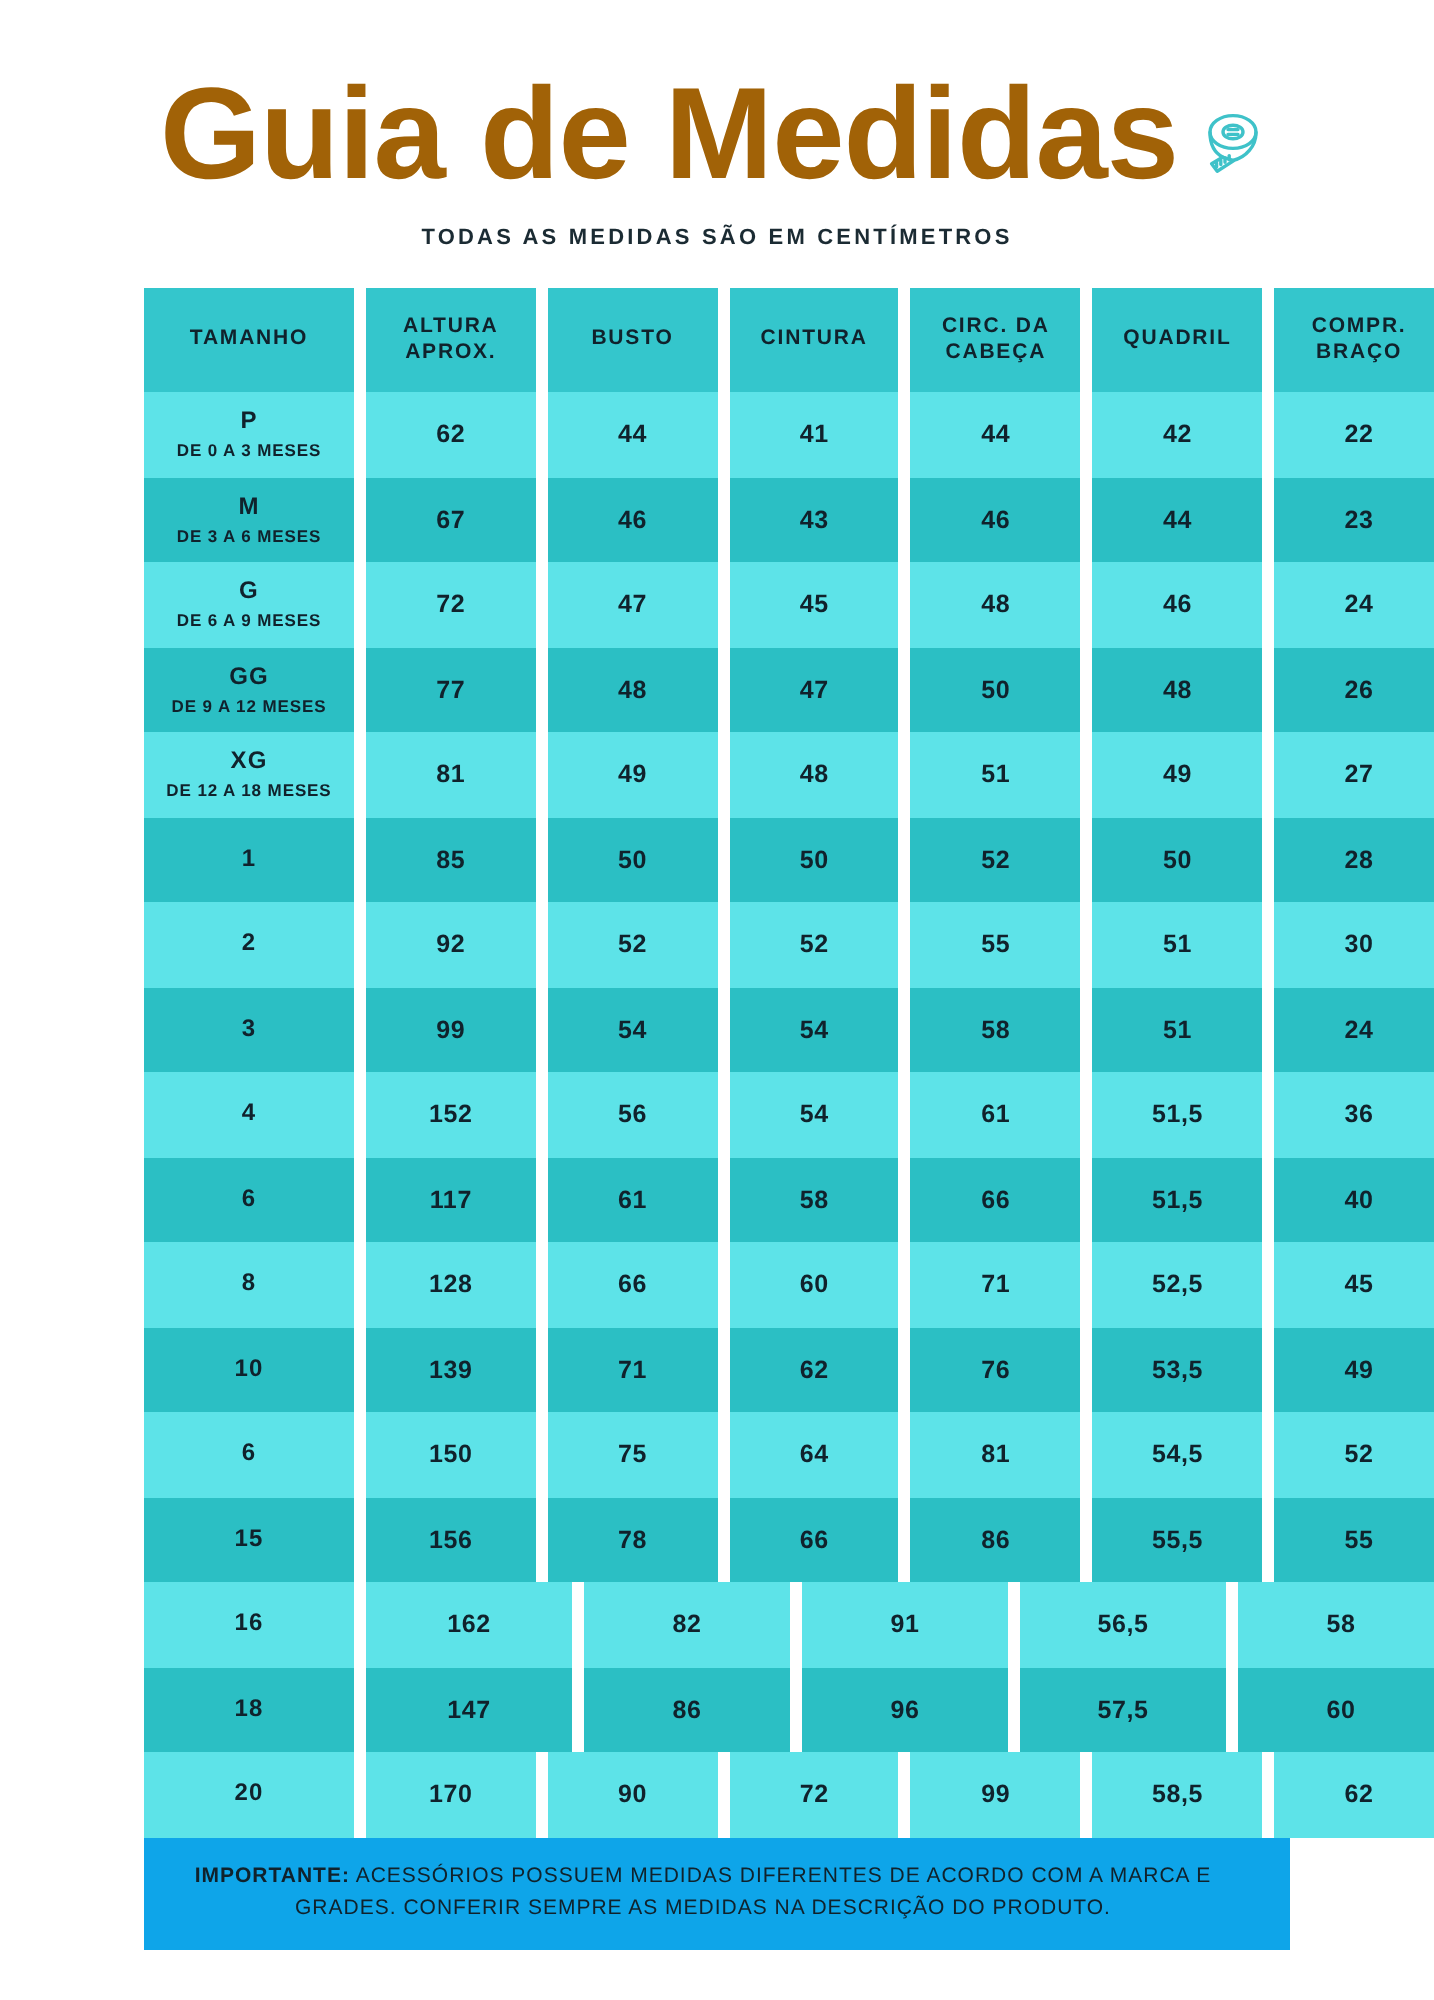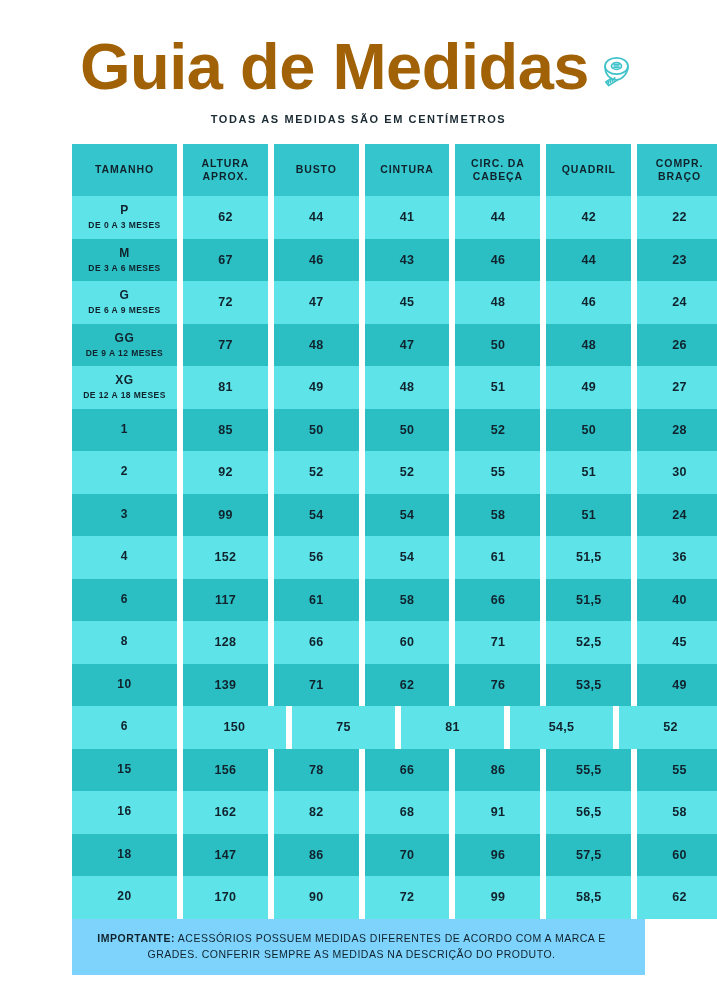--- a/index.html
+++ b/index.html
@@ -121,21 +121,21 @@
   .metric-value {
     font-size: 12.5px;
     font-weight: 700;
     letter-spacing: 0.3px;
     color: #10222c;
   }
 
   
   .note {
     width: 573px;
-    background: #7dd3fc;
+    background: #0ea5e9;
     padding: 11px 26px 12px 12px;
     box-sizing: border-box;
     text-align: center;
   }
   .note-text {
     font-size: 10.5px;
     font-weight: 500;
     letter-spacing: 0.5px;
     line-height: 1.6;
     color: #10222c;
@@ -478,20 +478,23 @@
           <div class="cell col-size">
             <div class="size-name">6</div>
           </div>
           <div class="cell col-metric">
             <div class="metric-value">150</div>
           </div>
           <div class="cell col-metric">
             <div class="metric-value">75</div>
           </div>
           <div class="cell col-metric">
+            <div class="metric-value">64</div>
+          </div>
+          <div class="cell col-metric">
             <div class="metric-value">81</div>
           </div>
           <div class="cell col-metric">
             <div class="metric-value">54,5</div>
           </div>
           <div class="cell col-metric">
             <div class="metric-value">52</div>
           </div>
         </div>
         <div class="grid-row data-row dark">
@@ -521,44 +524,38 @@
           <div class="cell col-size">
             <div class="size-name">16</div>
           </div>
           <div class="cell col-metric">
             <div class="metric-value">162</div>
           </div>
           <div class="cell col-metric">
             <div class="metric-value">82</div>
           </div>
           <div class="cell col-metric">
-            <div class="metric-value">68</div>
-          </div>
-          <div class="cell col-metric">
             <div class="metric-value">91</div>
           </div>
           <div class="cell col-metric">
             <div class="metric-value">56,5</div>
           </div>
           <div class="cell col-metric">
             <div class="metric-value">58</div>
           </div>
         </div>
         <div class="grid-row data-row dark">
           <div class="cell col-size">
             <div class="size-name">18</div>
           </div>
           <div class="cell col-metric">
             <div class="metric-value">147</div>
           </div>
           <div class="cell col-metric">
             <div class="metric-value">86</div>
-          </div>
-          <div class="cell col-metric">
-            <div class="metric-value">70</div>
           </div>
           <div class="cell col-metric">
             <div class="metric-value">96</div>
           </div>
           <div class="cell col-metric">
             <div class="metric-value">57,5</div>
           </div>
           <div class="cell col-metric">
             <div class="metric-value">60</div>
           </div>

